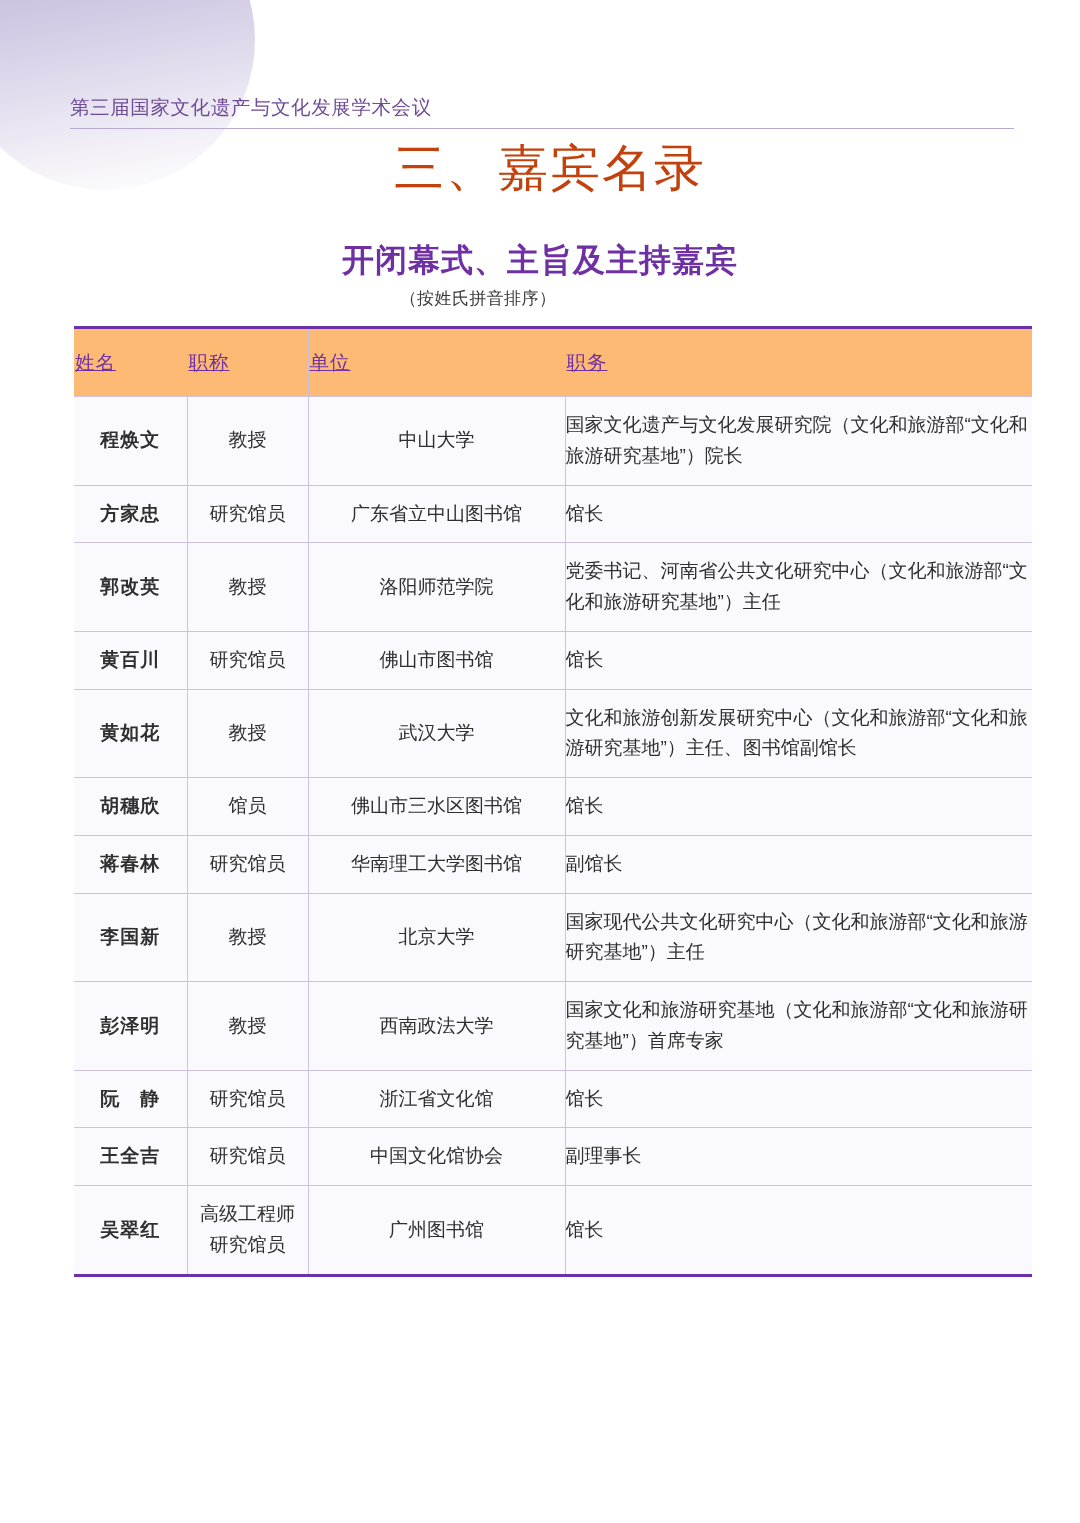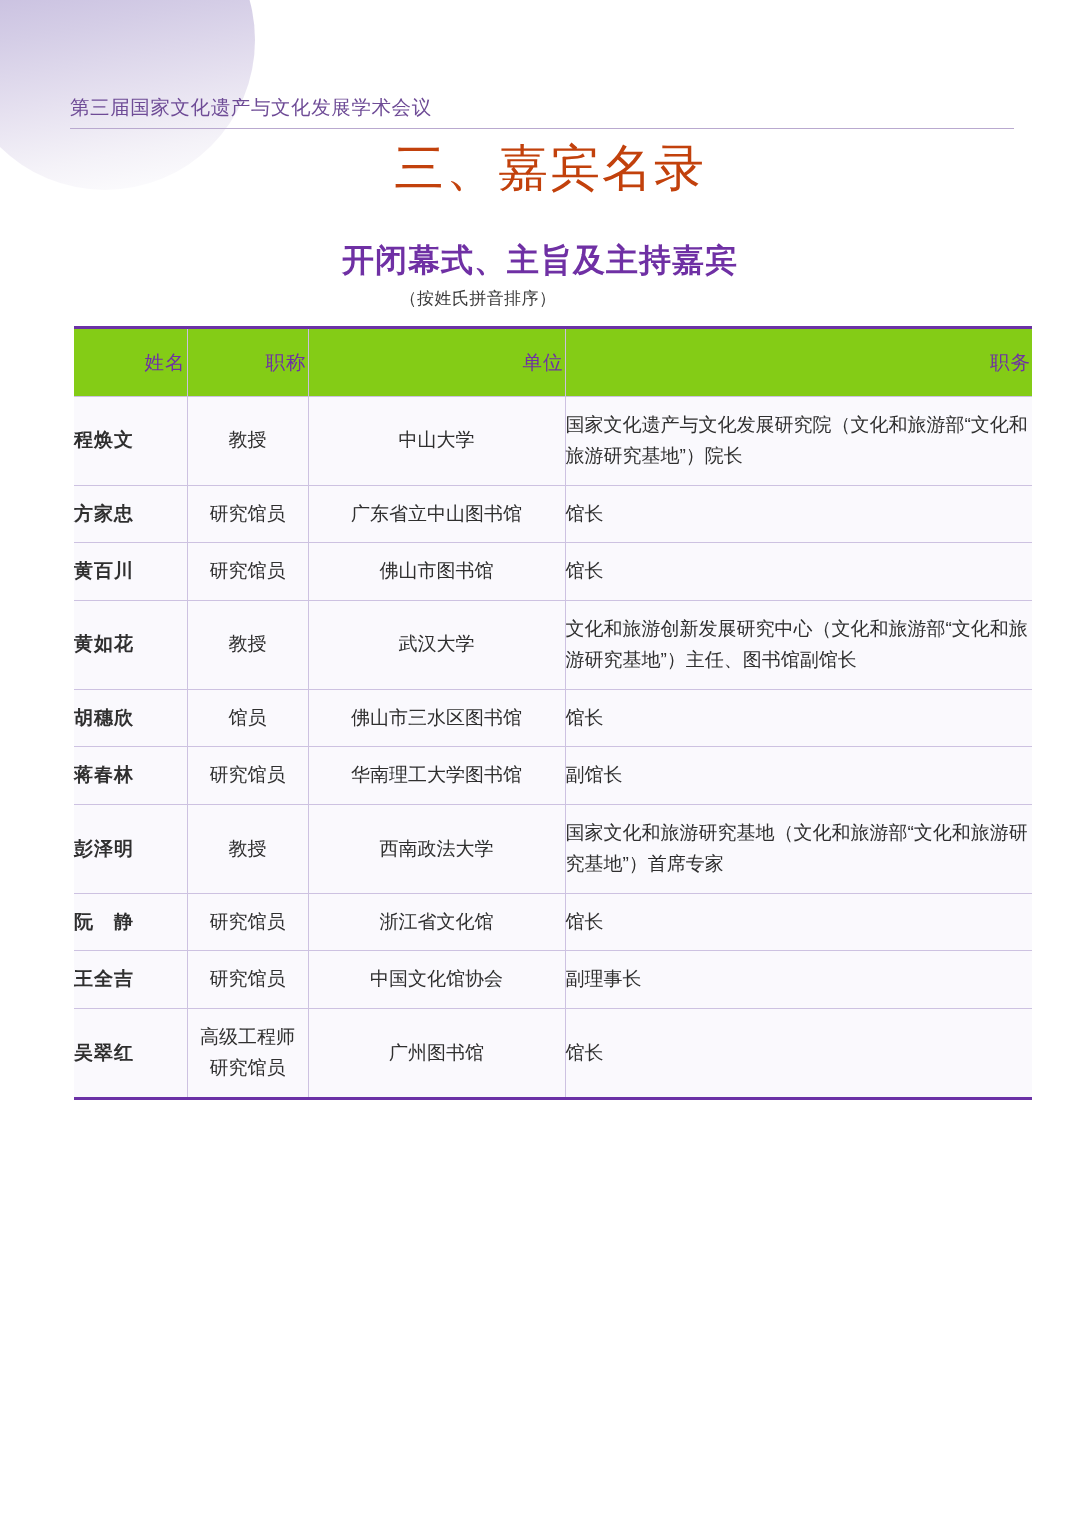--- a/index.html
+++ b/index.html
@@ -109,45 +109,46 @@
     table-layout: fixed;
     border-top: 3px solid #6b31a6;
     border-bottom: 3px solid #6b31a6;
   }
   table.guest-table col.c-name   { width: 113px; }
   table.guest-table col.c-title  { width: 121px; }
   table.guest-table col.c-unit   { width: 257px; }
   table.guest-table col.c-role   { width: 467px; }
 
   table.guest-table thead th {
-    background: #84cc16;
+    background: #fdba74;
     color: #6f30a4;
     font-size: 19.5px;
     font-weight: normal;
     height: 65px;
-    text-align: right;
+    text-align: left;
     border-right: 1px solid #cbbfe0;
     letter-spacing: 1px;
+    text-decoration: underline;
   }
   table.guest-table thead th:last-child { border-right: none; }
 
   table.guest-table tbody td {
     background: #faf9fd;
     border-top: 1px solid #cdc2e1;
     border-right: 1px solid #cdc2e1;
     font-size: 19px;
     color: #2f2f2f;
     line-height: 1.62;
     vertical-align: middle;
     padding: 13px 0;
   }
   table.guest-table tbody td:last-child { border-right: none; }
 
   td.cell-name {
-    text-align: left;
+    text-align: center;
     font-weight: bold;
     letter-spacing: 1px;
     white-space: pre;
   }
   td.cell-title { text-align: center; }
   td.cell-unit  { text-align: center; }
   td.cell-role  {
     text-align: left;
     padding-left: 17px;
     padding-right: 14px;
@@ -193,20 +194,26 @@
           <td class="cell-unit">中山大学</td>
           <td class="cell-role">国家文化遗产与文化发展研究院（文化和旅游部“文化和旅游研究基地”）院长</td>
         </tr>
         <tr>
           <td class="cell-name">方家忠</td>
           <td class="cell-title">研究馆员</td>
           <td class="cell-unit">广东省立中山图书馆</td>
           <td class="cell-role">馆长</td>
         </tr>
         <tr>
+          <td class="cell-name">郭改英</td>
+          <td class="cell-title">教授</td>
+          <td class="cell-unit">洛阳师范学院</td>
+          <td class="cell-role">党委书记、河南省公共文化研究中心（文化和旅游部“文化和旅游研究基地”）主任</td>
+        </tr>
+        <tr>
           <td class="cell-name">黄百川</td>
           <td class="cell-title">研究馆员</td>
           <td class="cell-unit">佛山市图书馆</td>
           <td class="cell-role">馆长</td>
         </tr>
         <tr>
           <td class="cell-name">黄如花</td>
           <td class="cell-title">教授</td>
           <td class="cell-unit">武汉大学</td>
           <td class="cell-role">文化和旅游创新发展研究中心（文化和旅游部“文化和旅游研究基地”）主任、图书馆副馆长</td>
@@ -215,20 +222,26 @@
           <td class="cell-name">胡穗欣</td>
           <td class="cell-title">馆员</td>
           <td class="cell-unit">佛山市三水区图书馆</td>
           <td class="cell-role">馆长</td>
         </tr>
         <tr>
           <td class="cell-name">蒋春林</td>
           <td class="cell-title">研究馆员</td>
           <td class="cell-unit">华南理工大学图书馆</td>
           <td class="cell-role">副馆长</td>
+        </tr>
+        <tr>
+          <td class="cell-name">李国新</td>
+          <td class="cell-title">教授</td>
+          <td class="cell-unit">北京大学</td>
+          <td class="cell-role">国家现代公共文化研究中心（文化和旅游部“文化和旅游研究基地”）主任</td>
         </tr>
         <tr>
           <td class="cell-name">彭泽明</td>
           <td class="cell-title">教授</td>
           <td class="cell-unit">西南政法大学</td>
           <td class="cell-role">国家文化和旅游研究基地（文化和旅游部“文化和旅游研究基地”）首席专家</td>
         </tr>
         <tr>
           <td class="cell-name">阮　静</td>
           <td class="cell-title">研究馆员</td>

